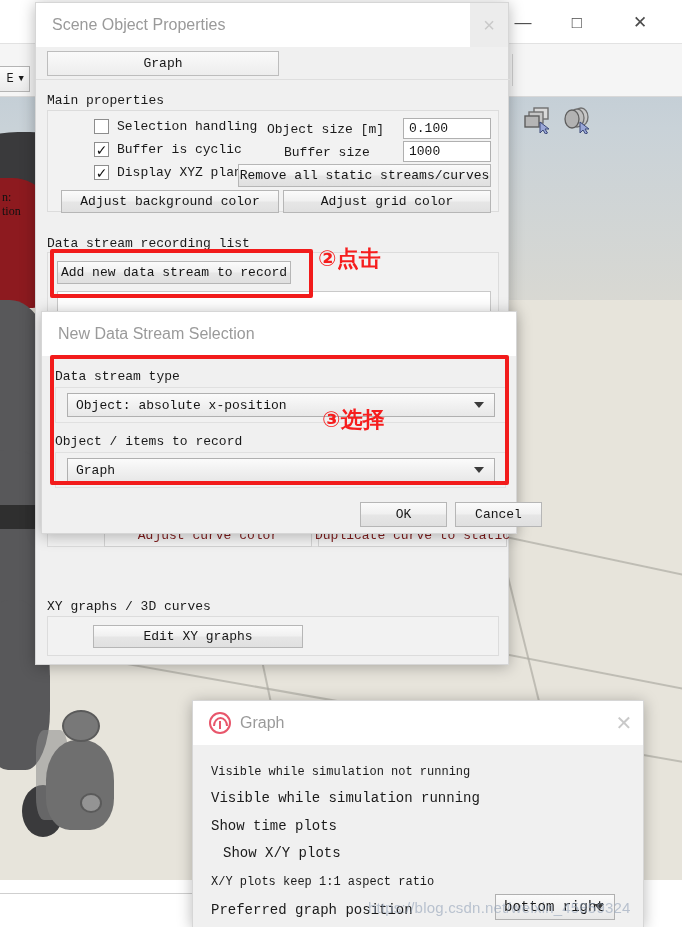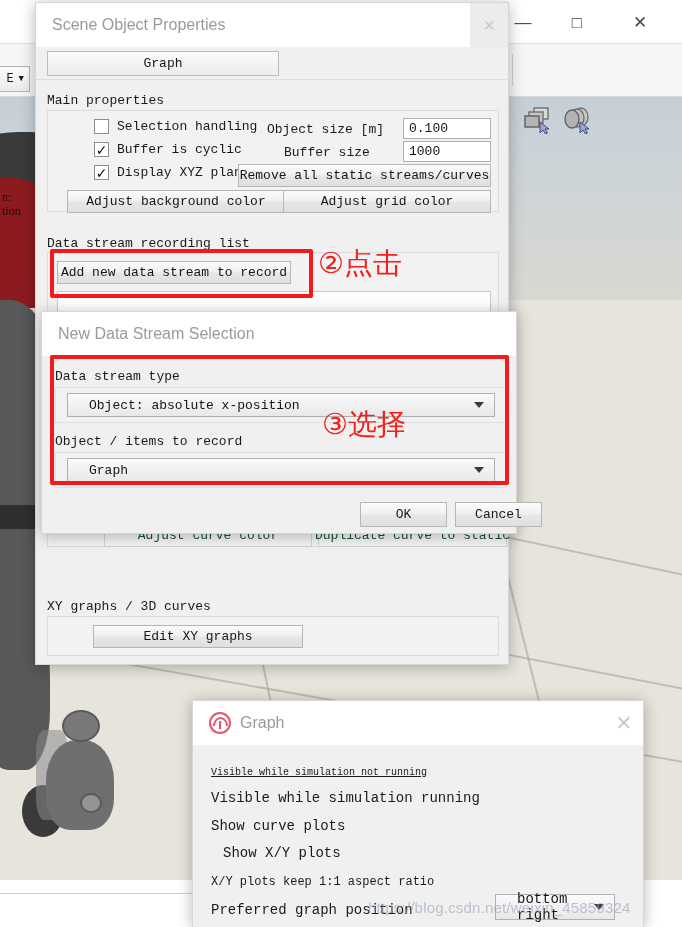--- a/index.html
+++ b/index.html
@@ -193,21 +193,21 @@
     border: 1px solid #b6b6b6;
     font-family: "Liberation Mono", monospace;
     font-size: 13px;
     color: #161616;
     display: flex;
     align-items: center;
     justify-content: center;
     height: 23px;
     white-space: nowrap;
   }
-  .btn.disabled { color: #14532d; border-color: #d2d2d2; background:#f3f3f3; }
+  .btn.disabled { color: #7f1d1d; border-color: #d2d2d2; background:#f3f3f3; }
   .btn.tab {
     height: 25px;
     background: linear-gradient(180deg,#fafafa,#ededed);
     border: 1px solid #bdbdbd;
   }
   .btn.tab-flat {
     background: transparent;
     border: none;
   }
 
@@ -235,21 +235,21 @@
     line-height: 1;
     font-family: "DejaVu Sans", sans-serif;
   }
 
   .combo {
     background: linear-gradient(180deg,#fbfbfb 0%, #f1f1f1 50%, #e8e8e8 100%);
     border: 1px solid #b0b0b0;
     height: 24px;
     display: flex;
     align-items: center;
-    padding-left: 21px;
+    padding-left: 8px;
     font-family: "Liberation Mono", monospace;
     font-size: 13px;
     color: #141414;
     position: relative;
   }
   .combo .arrow {
     position: absolute;
     right: 10px; top: 50%;
     transform: translateY(-50%);
     width: 0; height: 0;
@@ -262,22 +262,22 @@
   .anno-box {
     position: absolute;
     border: 4px solid #f21b1b;
     border-radius: 2px;
     pointer-events: none;
   }
   .anno-text {
     position: absolute;
     color: #f61d1d;
     font-family: "DejaVu Sans", sans-serif;
-    font-size: 29px;
-    font-weight: 400;
+    font-size: 22px;
+    font-weight: 700;
     white-space: nowrap;
     letter-spacing: 0px;
   }
 
   .watermark {
     position: absolute;
     color: rgba(150,165,185,.62);
     font-family: "Liberation Sans", sans-serif;
     font-size: 15px;
     white-space: nowrap;
@@ -409,21 +409,21 @@
         </div>
         <div class="mono" style="position:absolute; left:230px; top:34px;margin-left:6px;">Buffer size</div>
         <div class="field" style="position:absolute; left:355px; top:30px; width:88px;">1000</div>
 
         <div style="position:absolute; left:46px; top:54px; display:flex; align-items:center;">
           <span class="cbox">✓</span>
           <span class="mono" style="margin-left:8px;">Display XYZ planes</span>
         </div>
         <div class="btn" style="position:absolute; left:190px; top:53px; width:253px;">Remove all static streams/curves</div>
 
-        <div class="btn" style="position:absolute; left:19px; top:79px; width:218px;">Adjust background color</div>
+        <div class="btn" style="position:absolute; left:13px; top:79px; width:218px;">Adjust background color</div>
         <div class="btn" style="position:absolute; left:235px; top:79px; width:208px;">Adjust grid color</div>
       </div>
 
       <div class="group-label" style="position:absolute; left:11px; top:233px;">Data stream recording list</div>
 
       <div class="qframe" style="position:absolute; left:11px; top:249px; width:452px; height:295px;">
         <div class="btn" style="position:absolute; left:9px; top:8px; width:234px;">Add new data stream to record</div>
         <div style="position:absolute; left:9px; top:38px; width:434px; height:230px; background:#ffffff; border:1px solid #c9c9c9;"></div>
         <div class="btn disabled" style="position:absolute; left:56px; top:271px; width:208px;">Adjust curve color</div>
         <div class="btn disabled" style="position:absolute; left:270px; top:271px; width:189px;">Duplicate curve to static</div>
@@ -467,29 +467,29 @@
 
   <div class="dlg" style="left:192px; top:700px; width:452px; height:227px; border-bottom:none;">
     <div class="dlg-title">
       <span class="graph-icon"></span>
       <span>Graph</span>
       <span class="x">✕</span>
     </div>
     <div class="dlg-body" style="position:relative;">
 
       <div style="position:absolute; left:18px; top:16px;">
-        <span class="mono" style="font-size:10px;text-decoration:underline;">Visible while simulation not running</span>
+        <span class="mono" style="font-size:12px;">Visible while simulation not running</span>
       </div>
 
       <div style="position:absolute; left:18px; top:43px;">
         <span class="mono" style="font-size:14px;">Visible while simulation running</span>
       </div>
 
       <div style="position:absolute; left:18px; top:71px;">
-        <span class="mono" style="font-size:14px;">Show curve plots</span>
+        <span class="mono" style="font-size:14px;">Show time plots</span>
       </div>
 
       <div style="position:absolute; left:30px; top:98px;">
         <span class="mono" style="font-size:14px;">Show X/Y plots</span>
       </div>
 
       <div style="position:absolute; left:18px; top:126px;">
         <span class="mono" style="font-size:12px;">X/Y plots keep 1:1 aspect ratio</span>
       </div>
 

